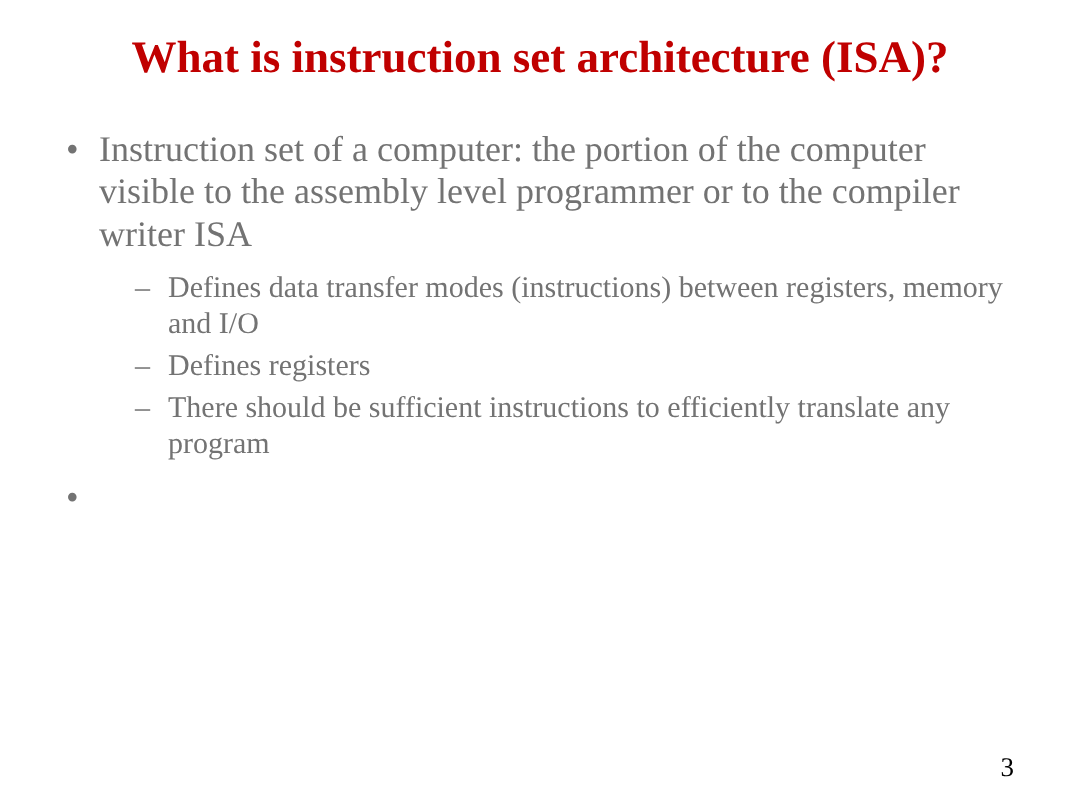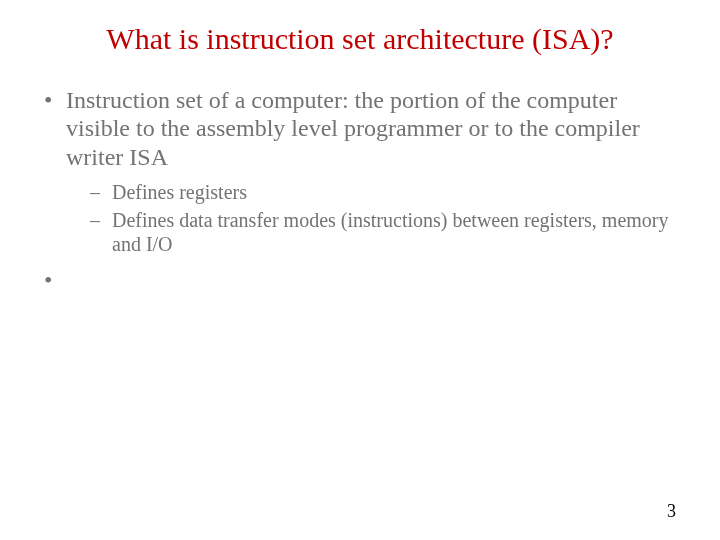--- a/index.html
+++ b/index.html
@@ -11,21 +11,21 @@
       width: 720px;
       height: 540px;
       background: #ffffff;
       font-family: "Times New Roman", Times, serif;
       position: relative;
       padding: 20px 40px 30px 40px;
     }
     .title {
       color: #c00000;
       font-size: 30px;
-      font-weight: normal;
+      font-weight: bold;
       text-align: center;
       line-height: 1.25;
       margin-bottom: 28px;
       padding: 0 20px;
     }
     .bullet-list {
       list-style: none;
       color: #737373;
     }
     .bullet-item {
@@ -73,21 +73,22 @@
   </style>
 </head>
 <body>
 
 <div class="title">What is instruction set architecture (ISA)?</div>
 
 <ul class="bullet-list">
   <li class="bullet-item">
     <span>Instruction set of a computer: the portion of the computer visible to the assembly level programmer or to the compiler writer ISA</span>
     <ul class="sub-list">
+      <li class="sub-item">Defines data transfer modes (instructions) between registers, memory and I/O</li>
       <li class="sub-item">Defines registers</li>
-      <li class="sub-item">Defines data transfer modes (instructions) between registers, memory and I/O</li>
+      <li class="sub-item">There should be sufficient instructions to efficiently translate any program</li>
     </ul>
   </li>
   <li class="bullet-item">
   </li>
 </ul>
 
 <div class="page-number">3</div>
 
 </body></html>

